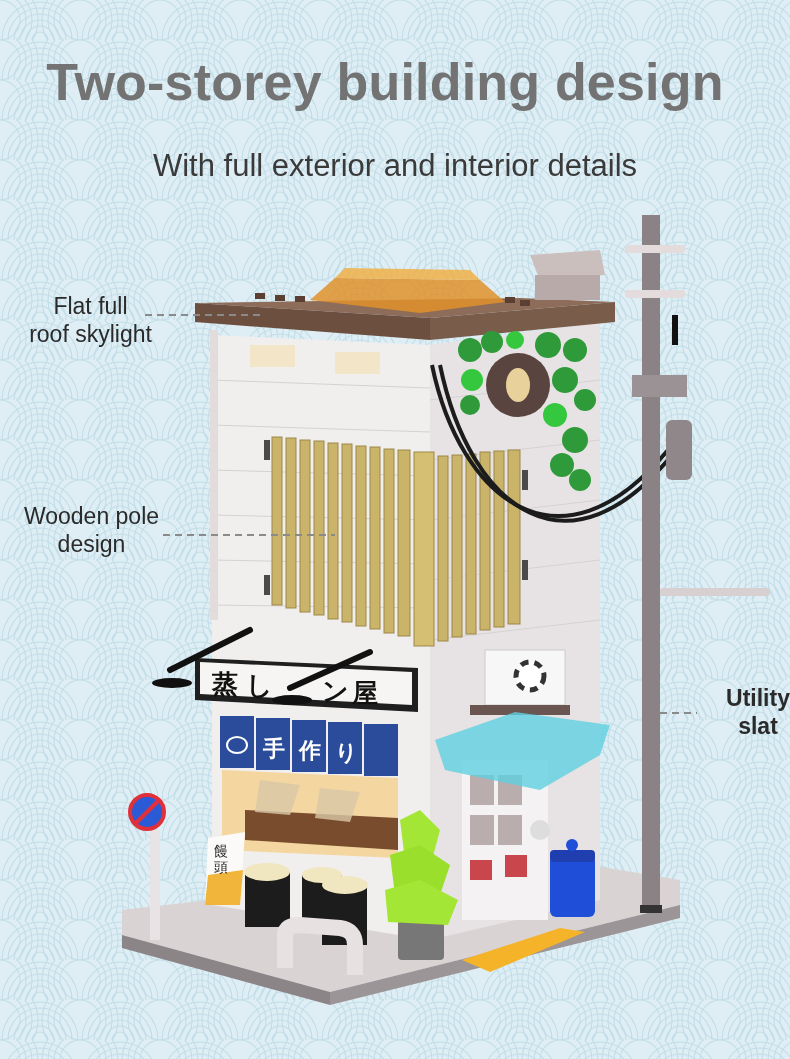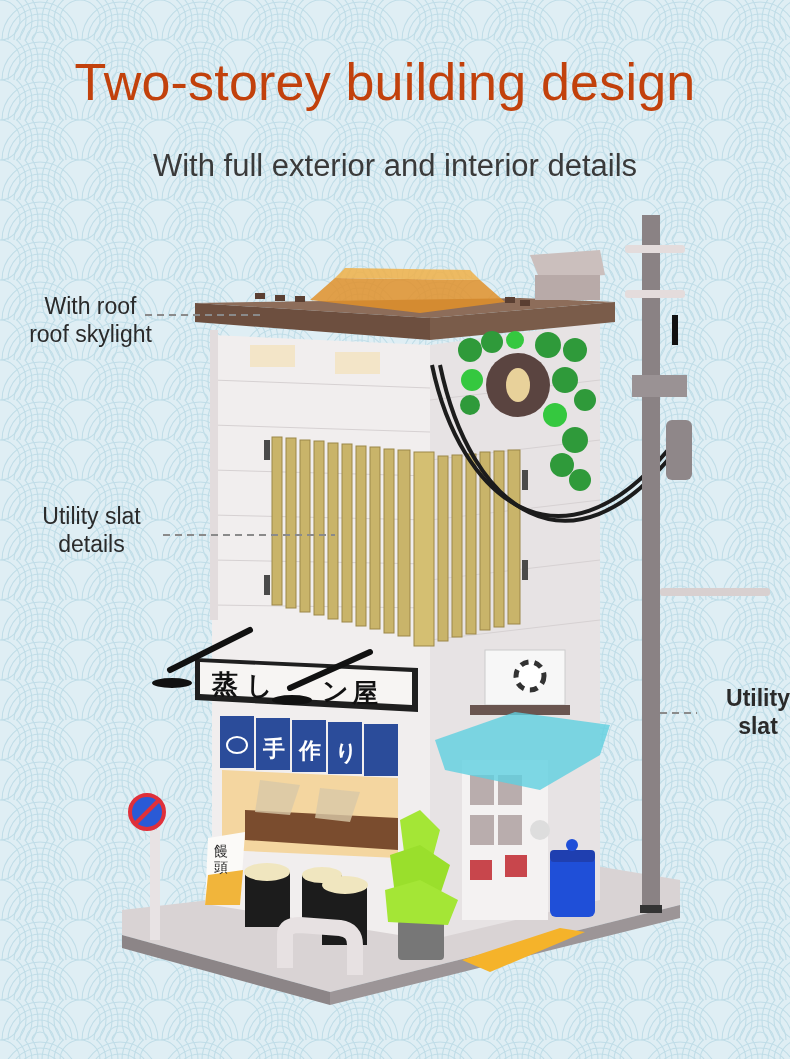--- a/index.html
+++ b/index.html
@@ -1,18 +1,18 @@
 <!DOCTYPE html>
 <html><head>
 <meta charset="utf-8">
 <style>
   html,body{margin:0;padding:0;}
   body{width:790px;height:1059px;overflow:hidden;position:relative;background:#dfeef4;font-family:"Liberation Sans",sans-serif;}
   #bg{position:absolute;left:0;top:0;width:790px;height:1059px;}
-  .title{position:absolute;left:0;top:52px;width:770px;text-align:center;font-size:52px;font-weight:normal;color:#c2410c;letter-spacing:0.2px;}
+  .title{position:absolute;left:0;top:52px;width:770px;text-align:center;font-size:52px;font-weight:bold;color:#737373;letter-spacing:0.2px;}
   .subtitle{position:absolute;left:0;top:148px;width:790px;text-align:center;font-size:31px;color:#3a3a3a;}
   .callout{position:absolute;font-size:23px;color:#2a2a2a;line-height:28px;text-align:center;}
   #scene{position:absolute;left:0;top:0;width:790px;height:1059px;}
 </style>
 </head>
 <body>
 
 <svg id="bg" viewBox="0 0 790 1059" xmlns="http://www.w3.org/2000/svg">
   <defs>
     <pattern id="wave" x="0" y="0" width="80" height="40" patternUnits="userSpaceOnUse">
@@ -247,23 +247,23 @@
     <rect x="666" y="420" width="26" height="60" rx="6" fill="#8f8789"></rect>
     <rect x="660" y="588" width="110" height="8" fill="#d8d0d0" rx="3"></rect>
   </g>
 
   <line x1="145" y1="315" x2="260" y2="315" stroke="#8a8a8a" stroke-width="2" stroke-dasharray="7 5"></line>
   <line x1="163" y1="535" x2="335" y2="535" stroke="#8a8a8a" stroke-width="2" stroke-dasharray="7 5"></line>
   <line x1="660" y1="713" x2="697" y2="713" stroke="#8a8a8a" stroke-width="2" stroke-dasharray="7 5"></line>
 </svg>
 
 <div class="callout" style="left:18px;top:292px;width:145px;">
-  <div>With roof</div>
+  <div>Flat full</div>
   <div>roof skylight</div>
 </div>
 <div class="callout" style="left:14px;top:502px;width:155px;">
-  <div>Utility slat</div>
-  <div>details</div>
+  <div>Wooden pole</div>
+  <div>design</div>
 </div>
 <div class="callout" style="left:718px;top:684px;width:80px;font-weight:bold;">
   <div>Utility</div>
   <div>slat</div>
 </div>
 
 </body></html>

